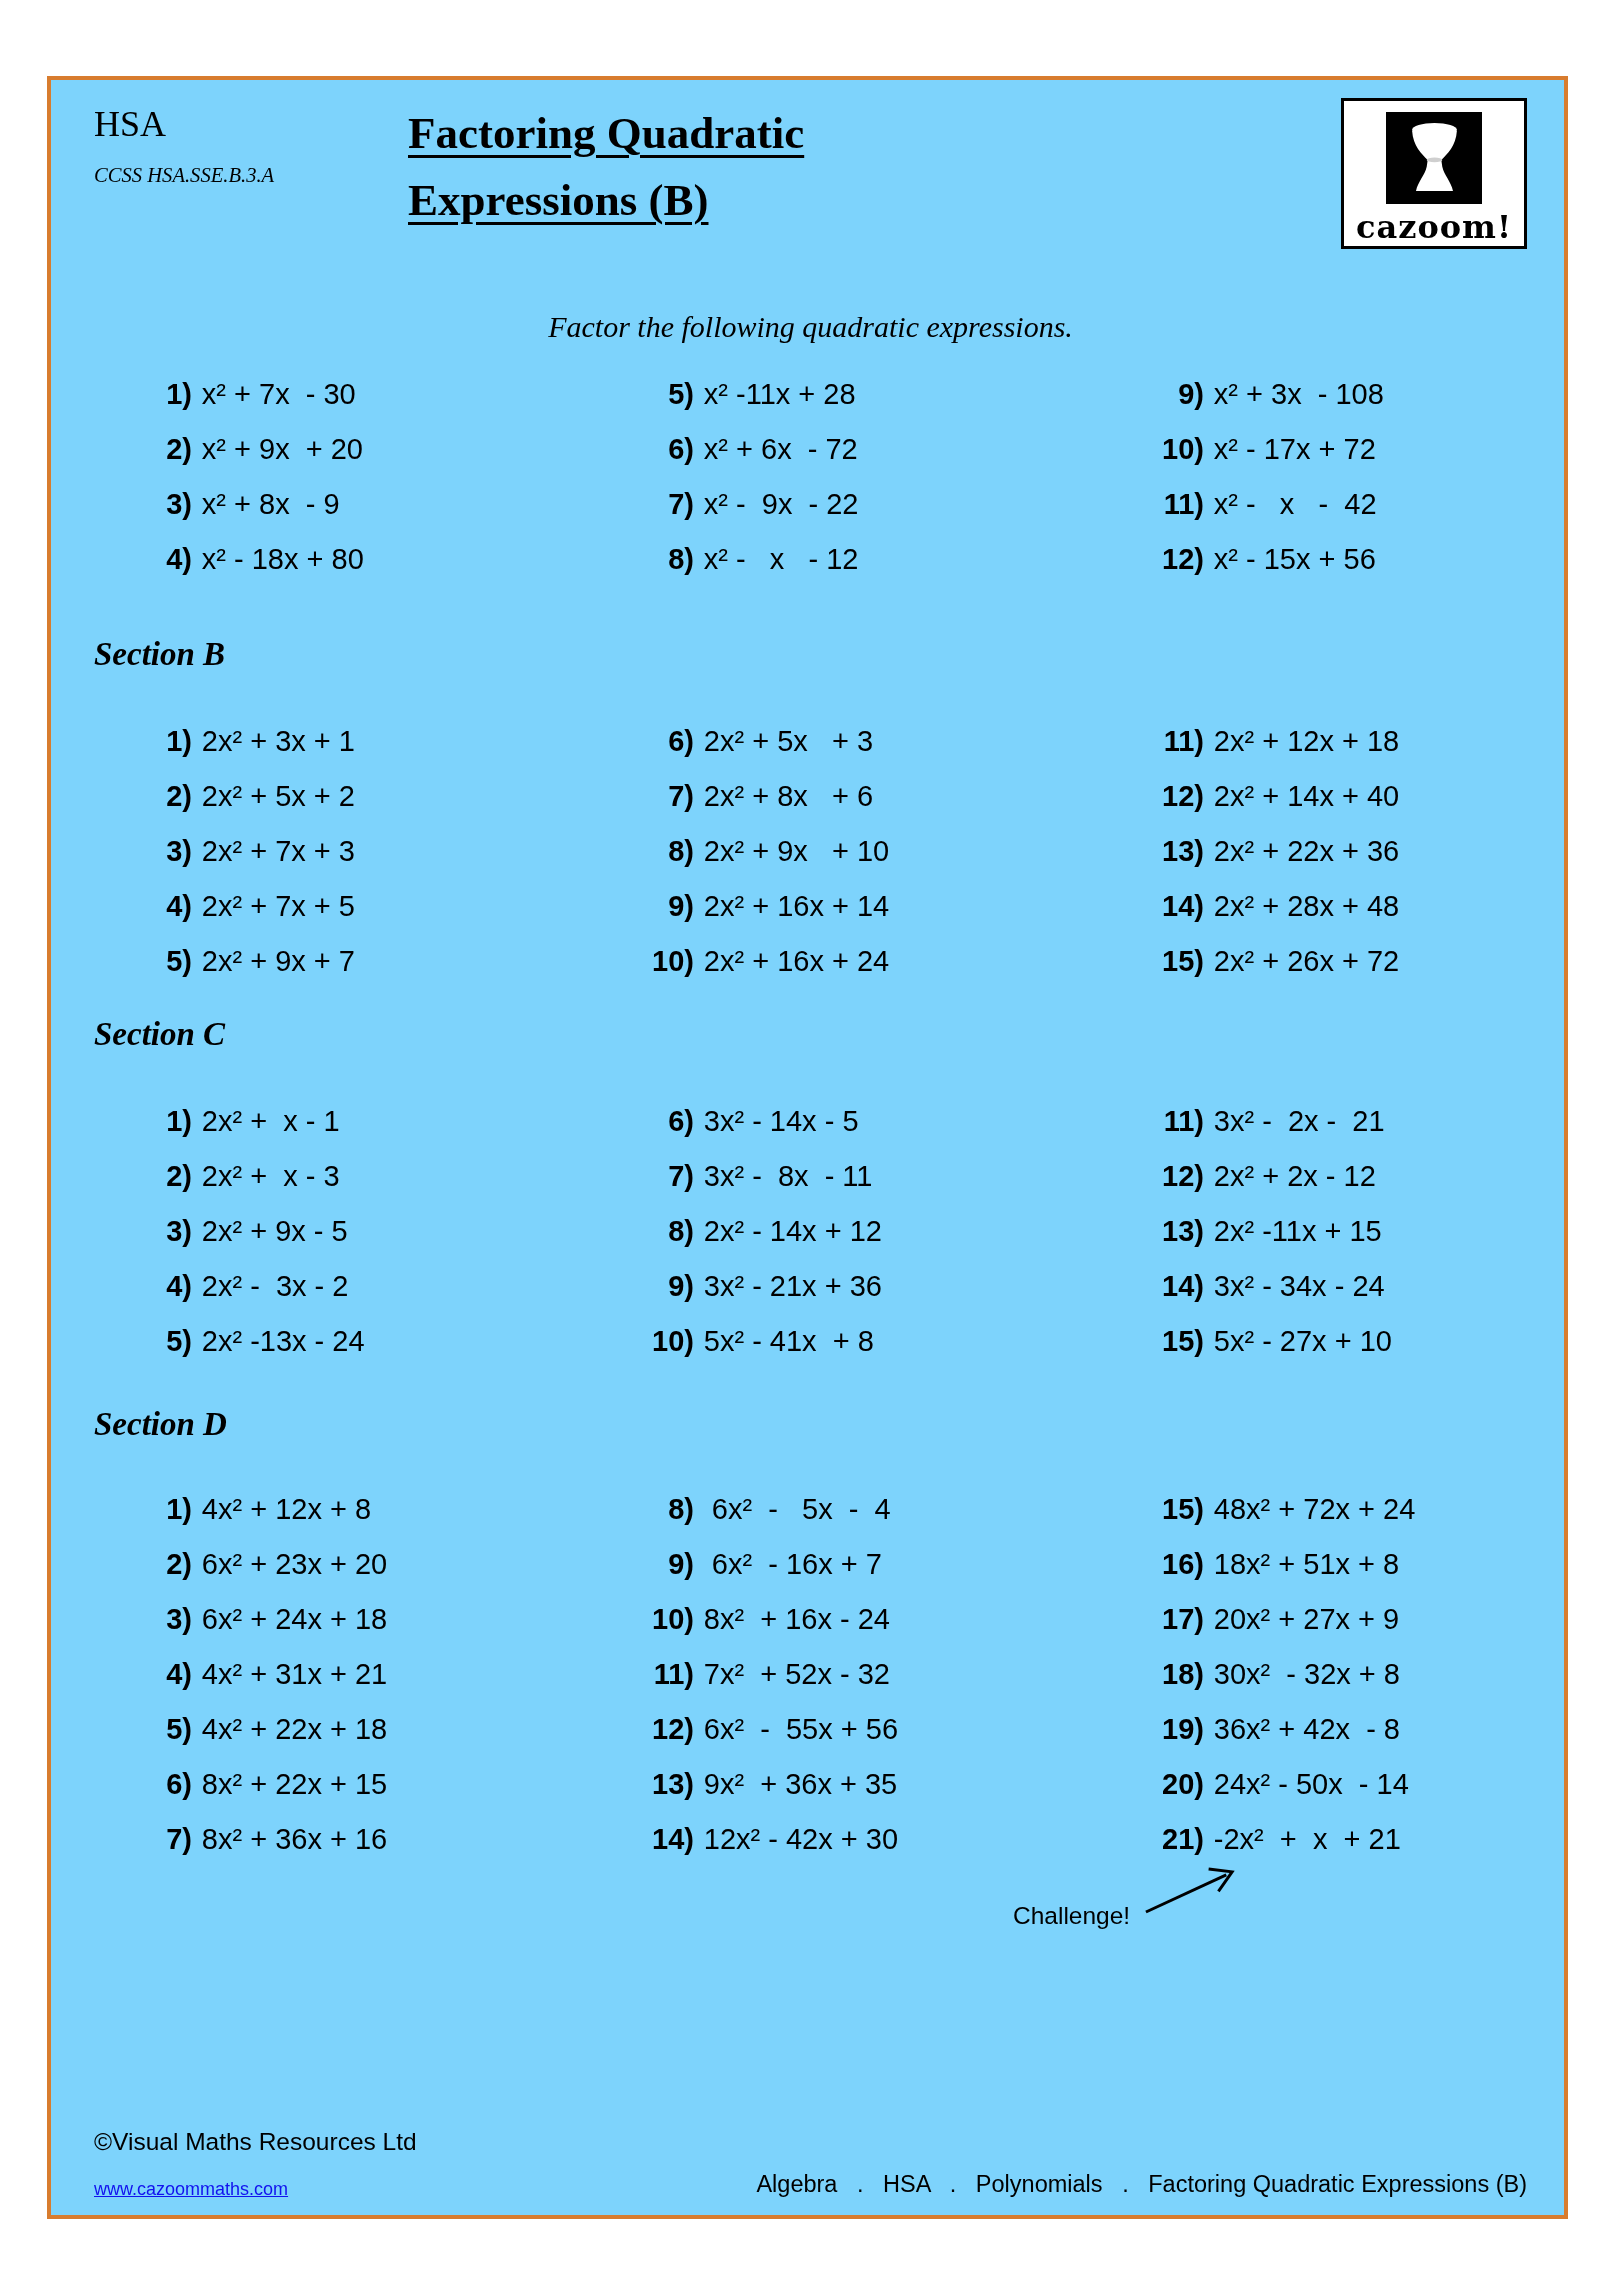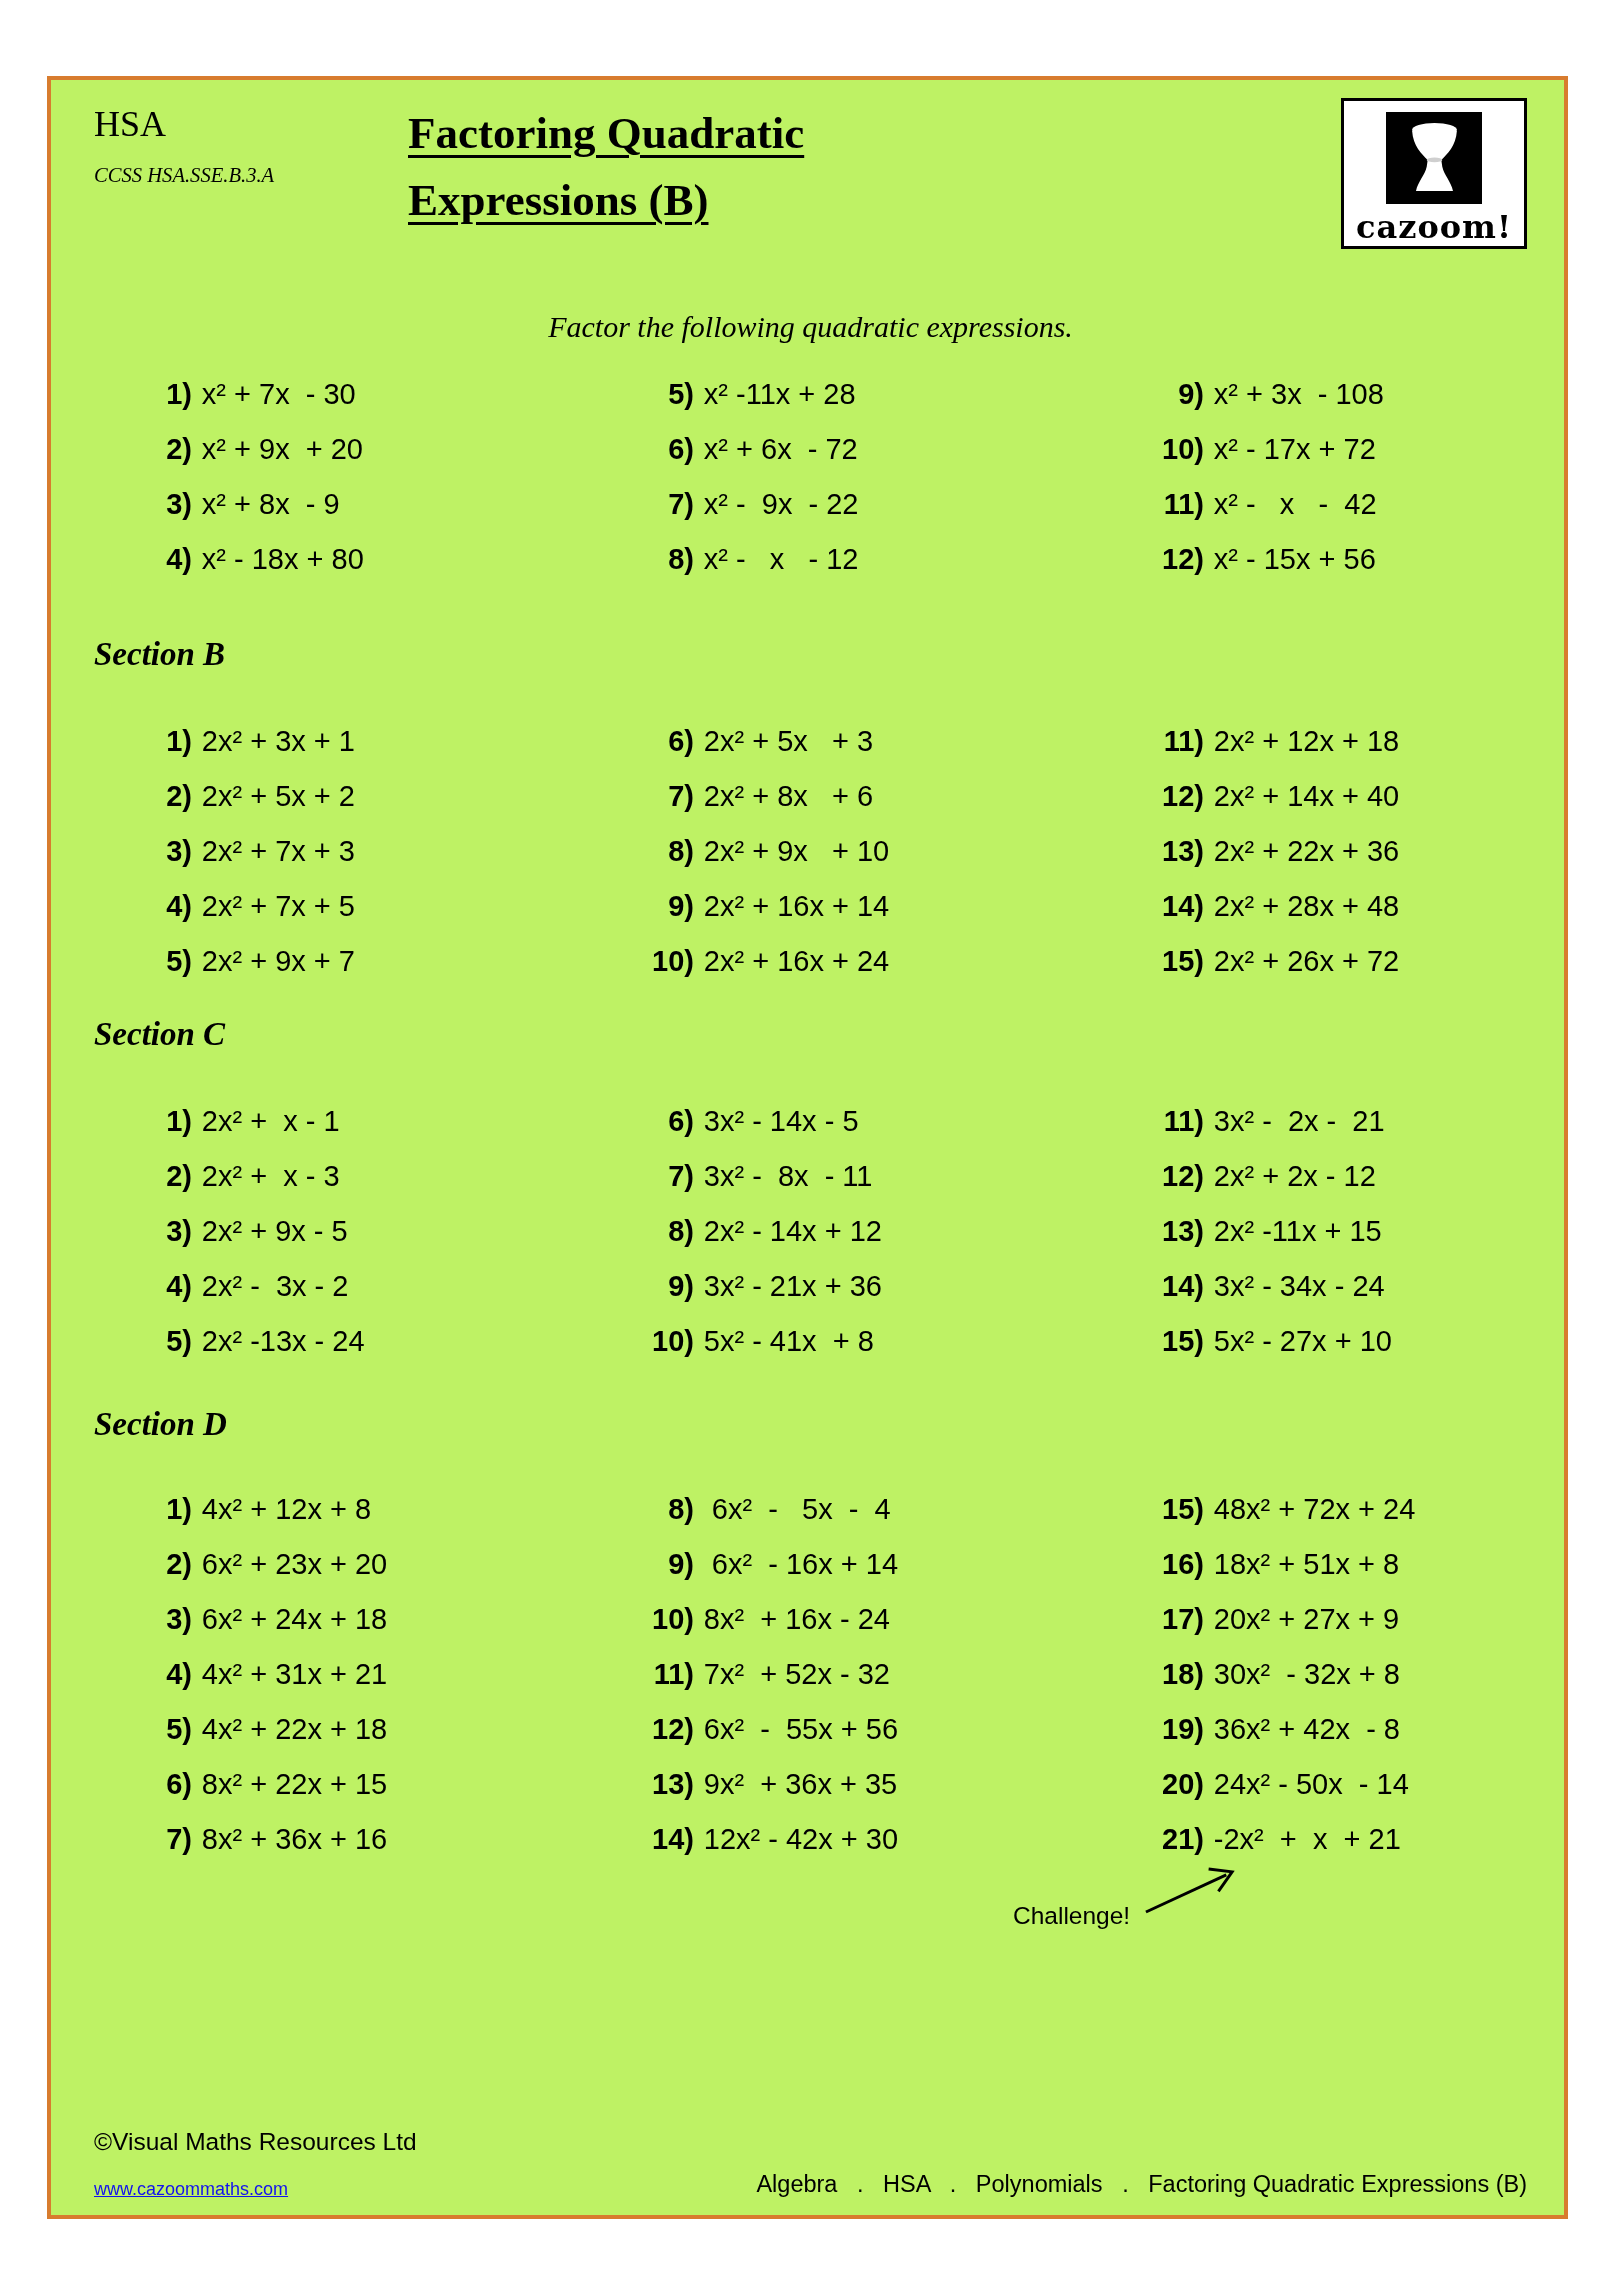--- a/index.html
+++ b/index.html
@@ -3,21 +3,21 @@
 <meta charset="utf-8">
 <style>
   html,body{margin:0;padding:0;background:#ffffff;}
   body{
     width:1621px;height:2293px;position:relative;
     font-family:"Liberation Sans",sans-serif;color:#000;
   }
   .sheet{
     position:absolute;left:47px;top:76px;width:1521px;height:2143px;
     border:4.9px solid #d87c2e;box-sizing:border-box;
-    padding:17.6px 37px 0 43px;background:#bef264;
+    padding:17.6px 37px 0 43px;background:#7dd3fc;
   }
   
   .hdr{display:flex;justify-content:space-between;align-items:flex-start;height:173px;}
   .hdr-left{margin-top:5.9px;width:314px;}
   .course-code{font-family:"Liberation Serif",serif;font-size:36px;}
   .ccss{font-family:"Liberation Serif",serif;font-style:italic;font-size:20.6px;margin-top:19px;}
   .hdr-title{
     flex:1;text-align:left;font-family:"Liberation Serif",serif;
     font-weight:bold;font-size:45px;line-height:1.5;margin-top:2px;
   }
@@ -327,21 +327,21 @@
             <span class="pexpr">8x² + 36x + 16</span>
           </div>
         </div>
       <div class="col">
           <div class="prob">
             <span class="pnum">8)</span>
             <span class="pexpr"> 6x²  -   5x  -  4</span>
           </div>
           <div class="prob">
             <span class="pnum">9)</span>
-            <span class="pexpr"> 6x²  - 16x + 14</span>
+            <span class="pexpr"> 6x²  - 16x + 7</span>
           </div>
           <div class="prob">
             <span class="pnum">10)</span>
             <span class="pexpr">8x²  + 16x - 24</span>
           </div>
           <div class="prob">
             <span class="pnum">11)</span>
             <span class="pexpr">7x²  + 52x - 32</span>
           </div>
           <div class="prob">

